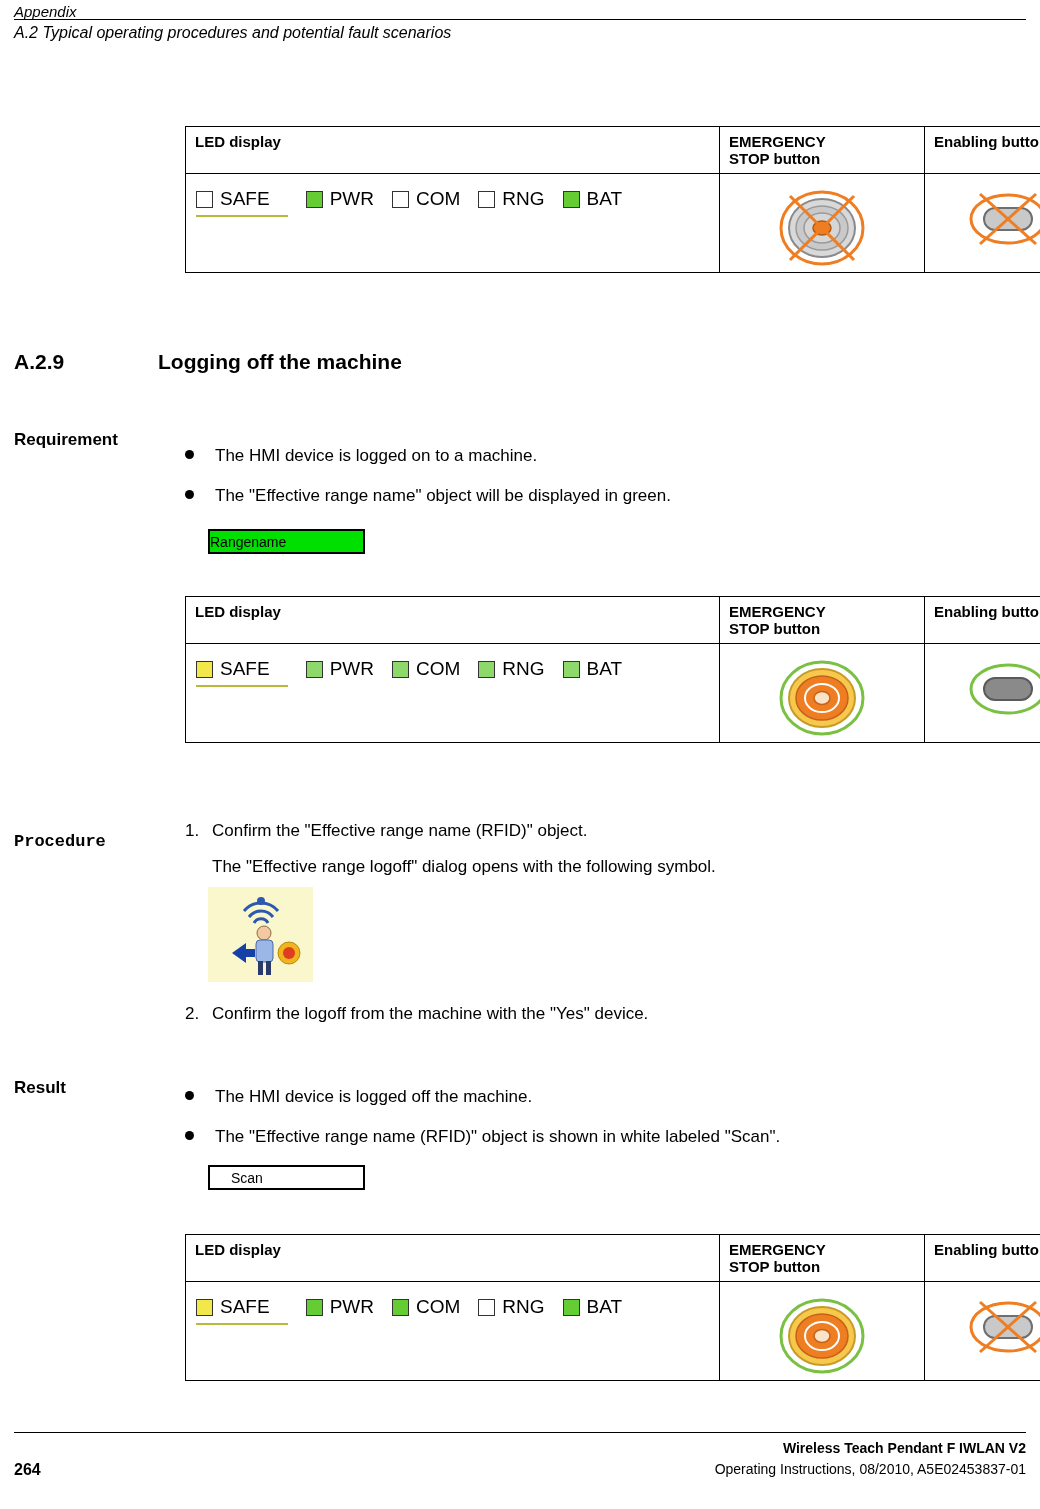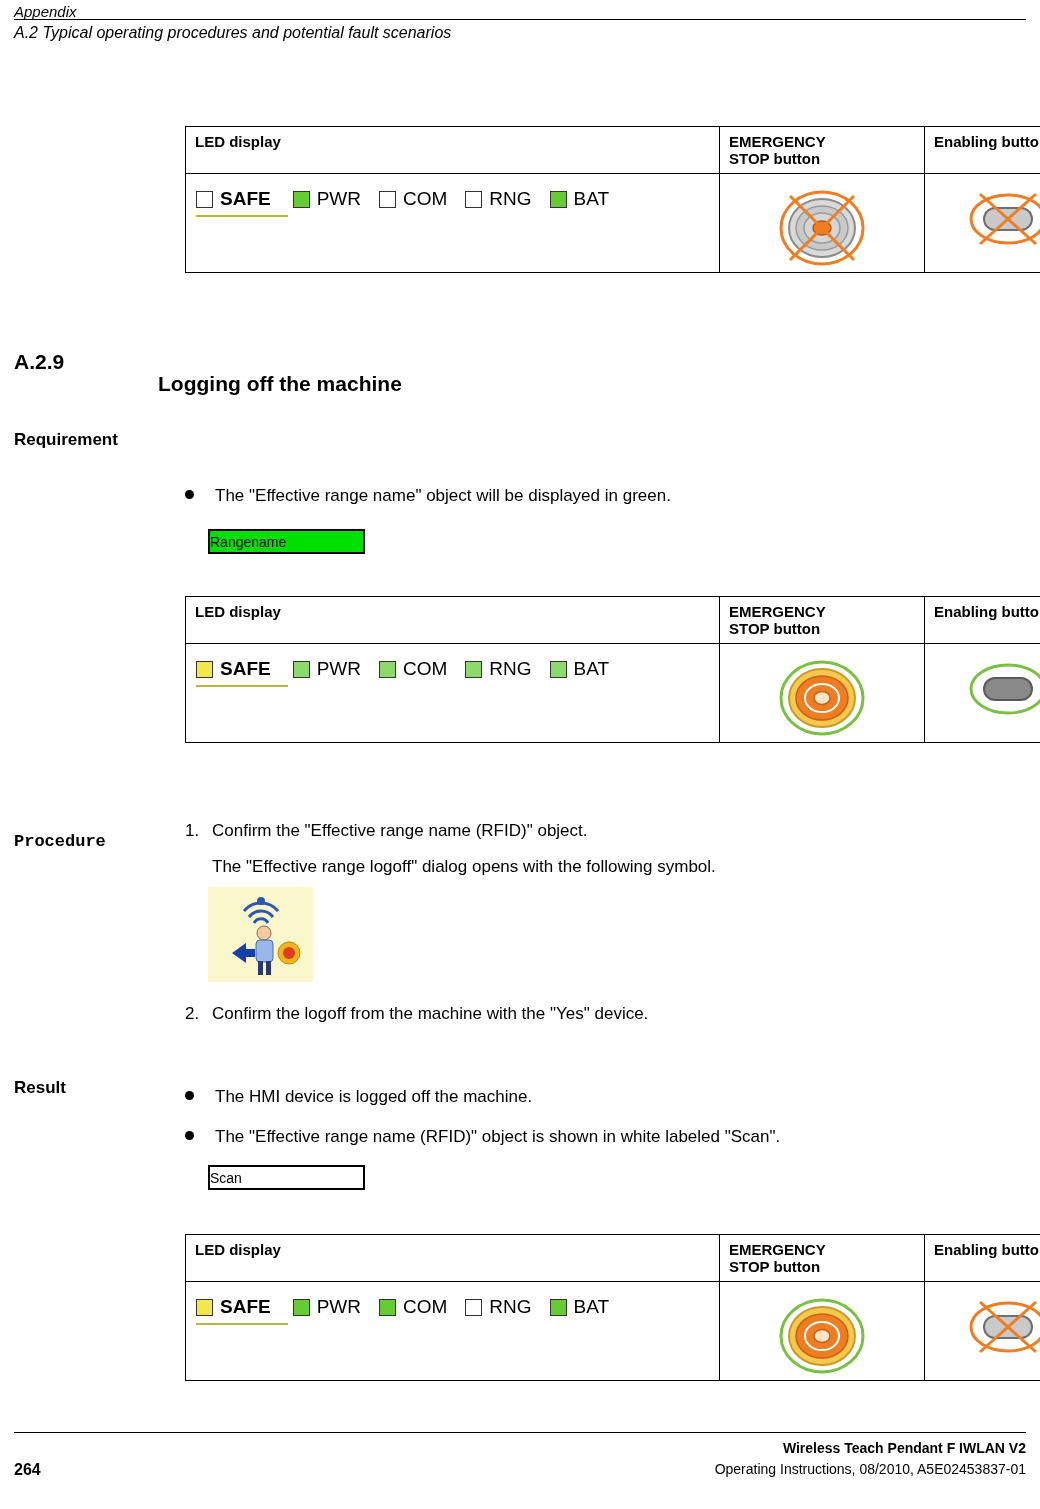--- a/index.html
+++ b/index.html
@@ -55,39 +55,39 @@
     font-size:19px;
   }
   .leditem { display:flex; align-items:center; margin-right:18px; }
   .ledbox {
     width:17px; height:17px;
     border:1px solid #333;
     margin-right:7px;
     box-sizing:border-box;
   }
   .ledlabel { font-size:19px; color:#000; }
-  .safe-wrap { position:relative; margin-right:22px;font-weight:bold; }
+  .safe-wrap { position:relative; margin-right:36px; }
   .safe-underline {
     position:absolute; left:0; bottom:-7px; width:92px; height:2px;
     background:#b8b83a;
   }
 
   
   .iconcell { position:relative; }
   .icon-center {
     position:absolute; left:0; right:0; top:10px;
     display:flex; justify-content:center;
   }
 
   
   .sec-num {
     position:absolute; font-size:21px; font-weight:bold; left:14px;
   }
   .sec-title {
-    position:absolute; font-size:21px; font-weight:bold; left:158px;margin-top:22px;
+    position:absolute; font-size:21px; font-weight:bold; left:158px;
   }
   .subhead {
     position:absolute; left:14px; font-size:17px; font-weight:bold;
   }
   .bullet {
     position:absolute; font-size:17px; color:#000;
   }
   .bullet .dot {
     position:absolute; left:0; top:4px; width:9px; height:9px;
     background:#000; border-radius:50%;
@@ -100,21 +100,21 @@
   
   .rangebtn {
     position:absolute;
     width:157px; height:25px;
     border:2px solid #000;
     box-sizing:border-box;
     display:flex; align-items:center; justify-content:flex-start;
     font-size:14px;
     background:#00e000;
   }
-  .rangebtn.white { background:#ffffff; }
+  .rangebtn.white { background:#ffffff;padding-left:21px; }
 
   
   .foot-rule {
     position:absolute; left:14px; top:1432px; width:1012px; height:1px;
     background:#000;
   }
   .foot-r1 {
     position:absolute; right:14px; top:1440px;
     font-size:14px; font-weight:bold; text-align:right;
   }
@@ -204,20 +204,24 @@
       </td>
     </tr>
   </tbody>
     </table>
 
   <div class="sec-num" style="top:350px;">A.2.9</div>
   <div class="sec-title" style="top:350px;">Logging off the machine</div>
 
   <div class="subhead" style="top:430px;">Requirement</div>
 
+  <div class="bullet" style="left:185px; top:446px; width:700px;">
+    <span class="dot"></span>
+    <span class="txt">The HMI device is logged on to a machine.</span>
+  </div>
   <div class="bullet" style="left:185px; top:486px; width:760px;">
     <span class="dot"></span>
     <span class="txt">The "Effective range name" object will be displayed in green.</span>
   </div>
 
   <div class="rangebtn" style="left:208px; top:529px;">
     <span>Rangename</span>
   </div>
 
   <table class="ledtable" style="left:185px; top:596px;">

